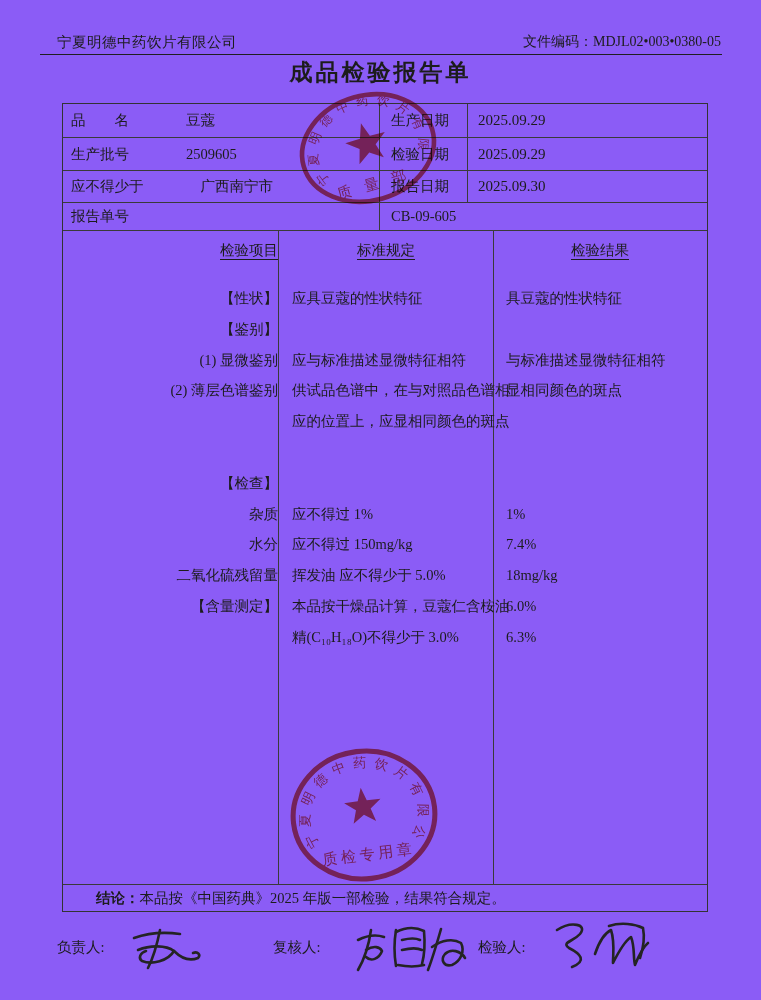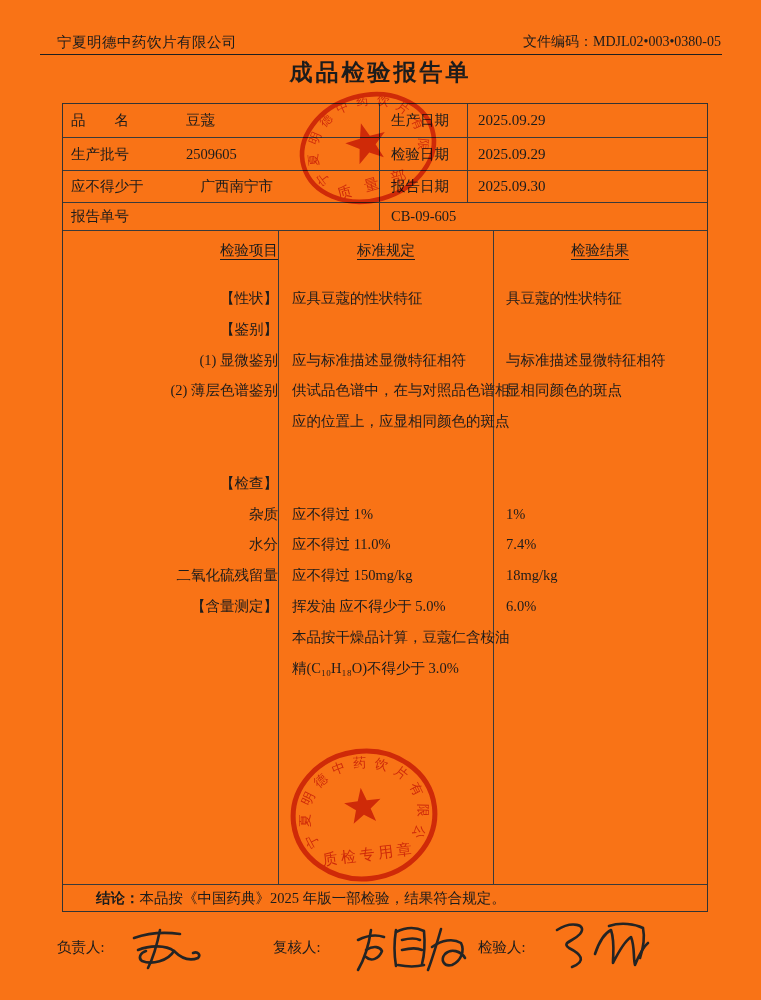--- a/index.html
+++ b/index.html
@@ -1,17 +1,17 @@
 <!DOCTYPE html>
 <html><head>
 <meta charset="utf-8">
 <style>
   html,body{margin:0;padding:0;background:#ffffff;}
   .page{
-    position:relative;width:761px;height:1000px;background:#f97316;overflow:hidden;
+    position:relative;width:761px;height:1000px;background:#8b5cf6;overflow:hidden;
     font-family:"Liberation Serif","DejaVu Serif",serif;color:#1c1c1c;
   }
   .company{position:absolute;left:57px;top:33px;font-size:14.5px;letter-spacing:.5px;}
   .doccode{position:absolute;right:40px;top:33px;font-size:14px;}
   .hrule{position:absolute;left:40px;top:54px;width:682px;border-top:1.8px solid #1f1f1f;}
   .title{position:absolute;left:0;top:57px;width:100%;text-align:center;
          font-size:23px;font-weight:bold;letter-spacing:3px;}
   
   .tbl{position:absolute;left:62px;top:103px;width:646px;height:809px;
        border:1.7px solid #333;box-sizing:border-box;font-size:14.5px;}
@@ -98,39 +98,39 @@
       <div class="mcol c2">
         <div class="mhead"><span class="u">标准规定</span></div>
         <div class="mline">应具豆蔻的性状特征</div>
         <div class="mline"></div>
         <div class="mline">应与标准描述显微特征相符</div>
         <div class="mline">供试品色谱中，在与对照品色谱相</div>
         <div class="mline">应的位置上，应显相同颜色的斑点</div>
         <div class="mline"></div>
         <div class="mline"></div>
         <div class="mline">应不得过 1%</div>
-        <div class="mline">应不得过 11.0%</div>
         <div class="mline">应不得过 150mg/kg</div>
         <div class="mline">挥发油 应不得少于 5.0%</div>
         <div class="mline">本品按干燥品计算，豆蔻仁含桉油</div>
         <div class="mline">精(C₁₀H₁₈O)不得少于 3.0%</div>
       </div>
       <div class="mcol c3">
         <div class="mhead"><span class="u">检验结果</span></div>
         <div class="mline">具豆蔻的性状特征</div>
         <div class="mline"></div>
         <div class="mline">与标准描述显微特征相符</div>
         <div class="mline">显相同颜色的斑点</div>
         <div class="mline"></div>
         <div class="mline"></div>
         <div class="mline"></div>
         <div class="mline">1%</div>
         <div class="mline">7.4%</div>
         <div class="mline">18mg/kg</div>
         <div class="mline">6.0%</div>
+        <div class="mline">6.3%</div>
         <div class="mline"></div>
       </div>
     </div>
 
     <div class="concl"><span class="b">结论：</span><span>本品按《中国药典》2025 年版一部检验，结果符合规定。</span></div>
   </div>
 
   <div class="sigrow">
     <span class="siglabel" style="left:57px">负责人:</span>
     <span class="siglabel" style="left:273px">复核人:</span>

